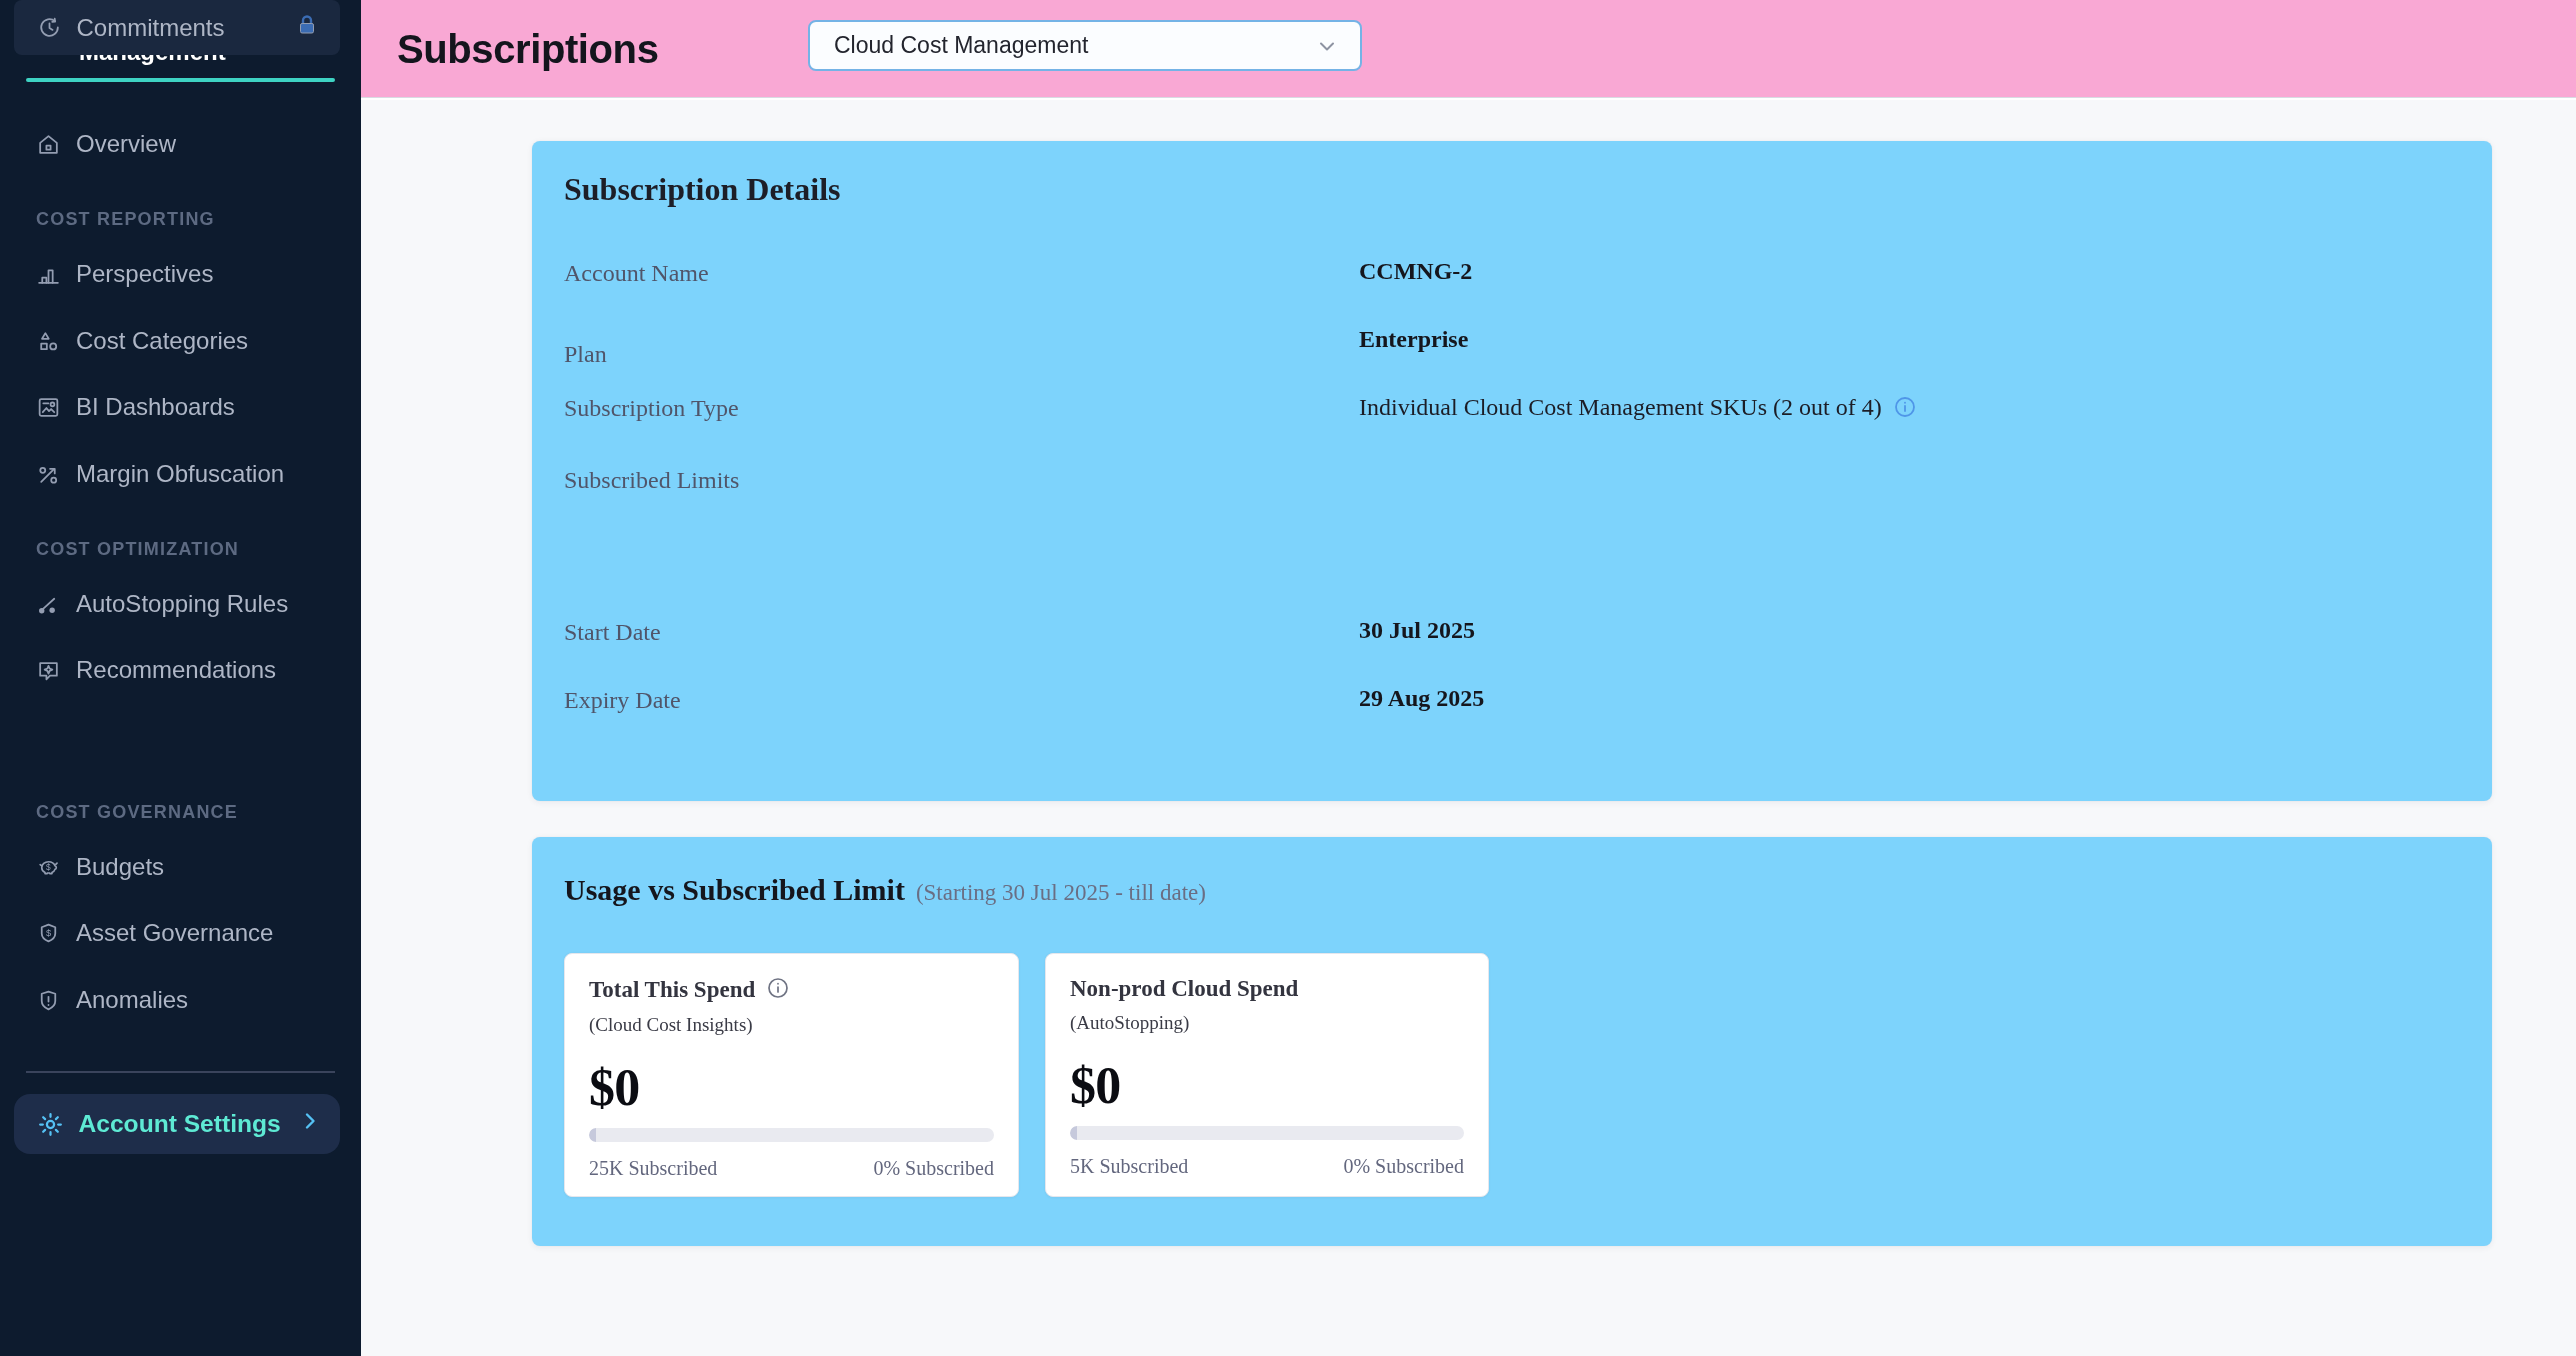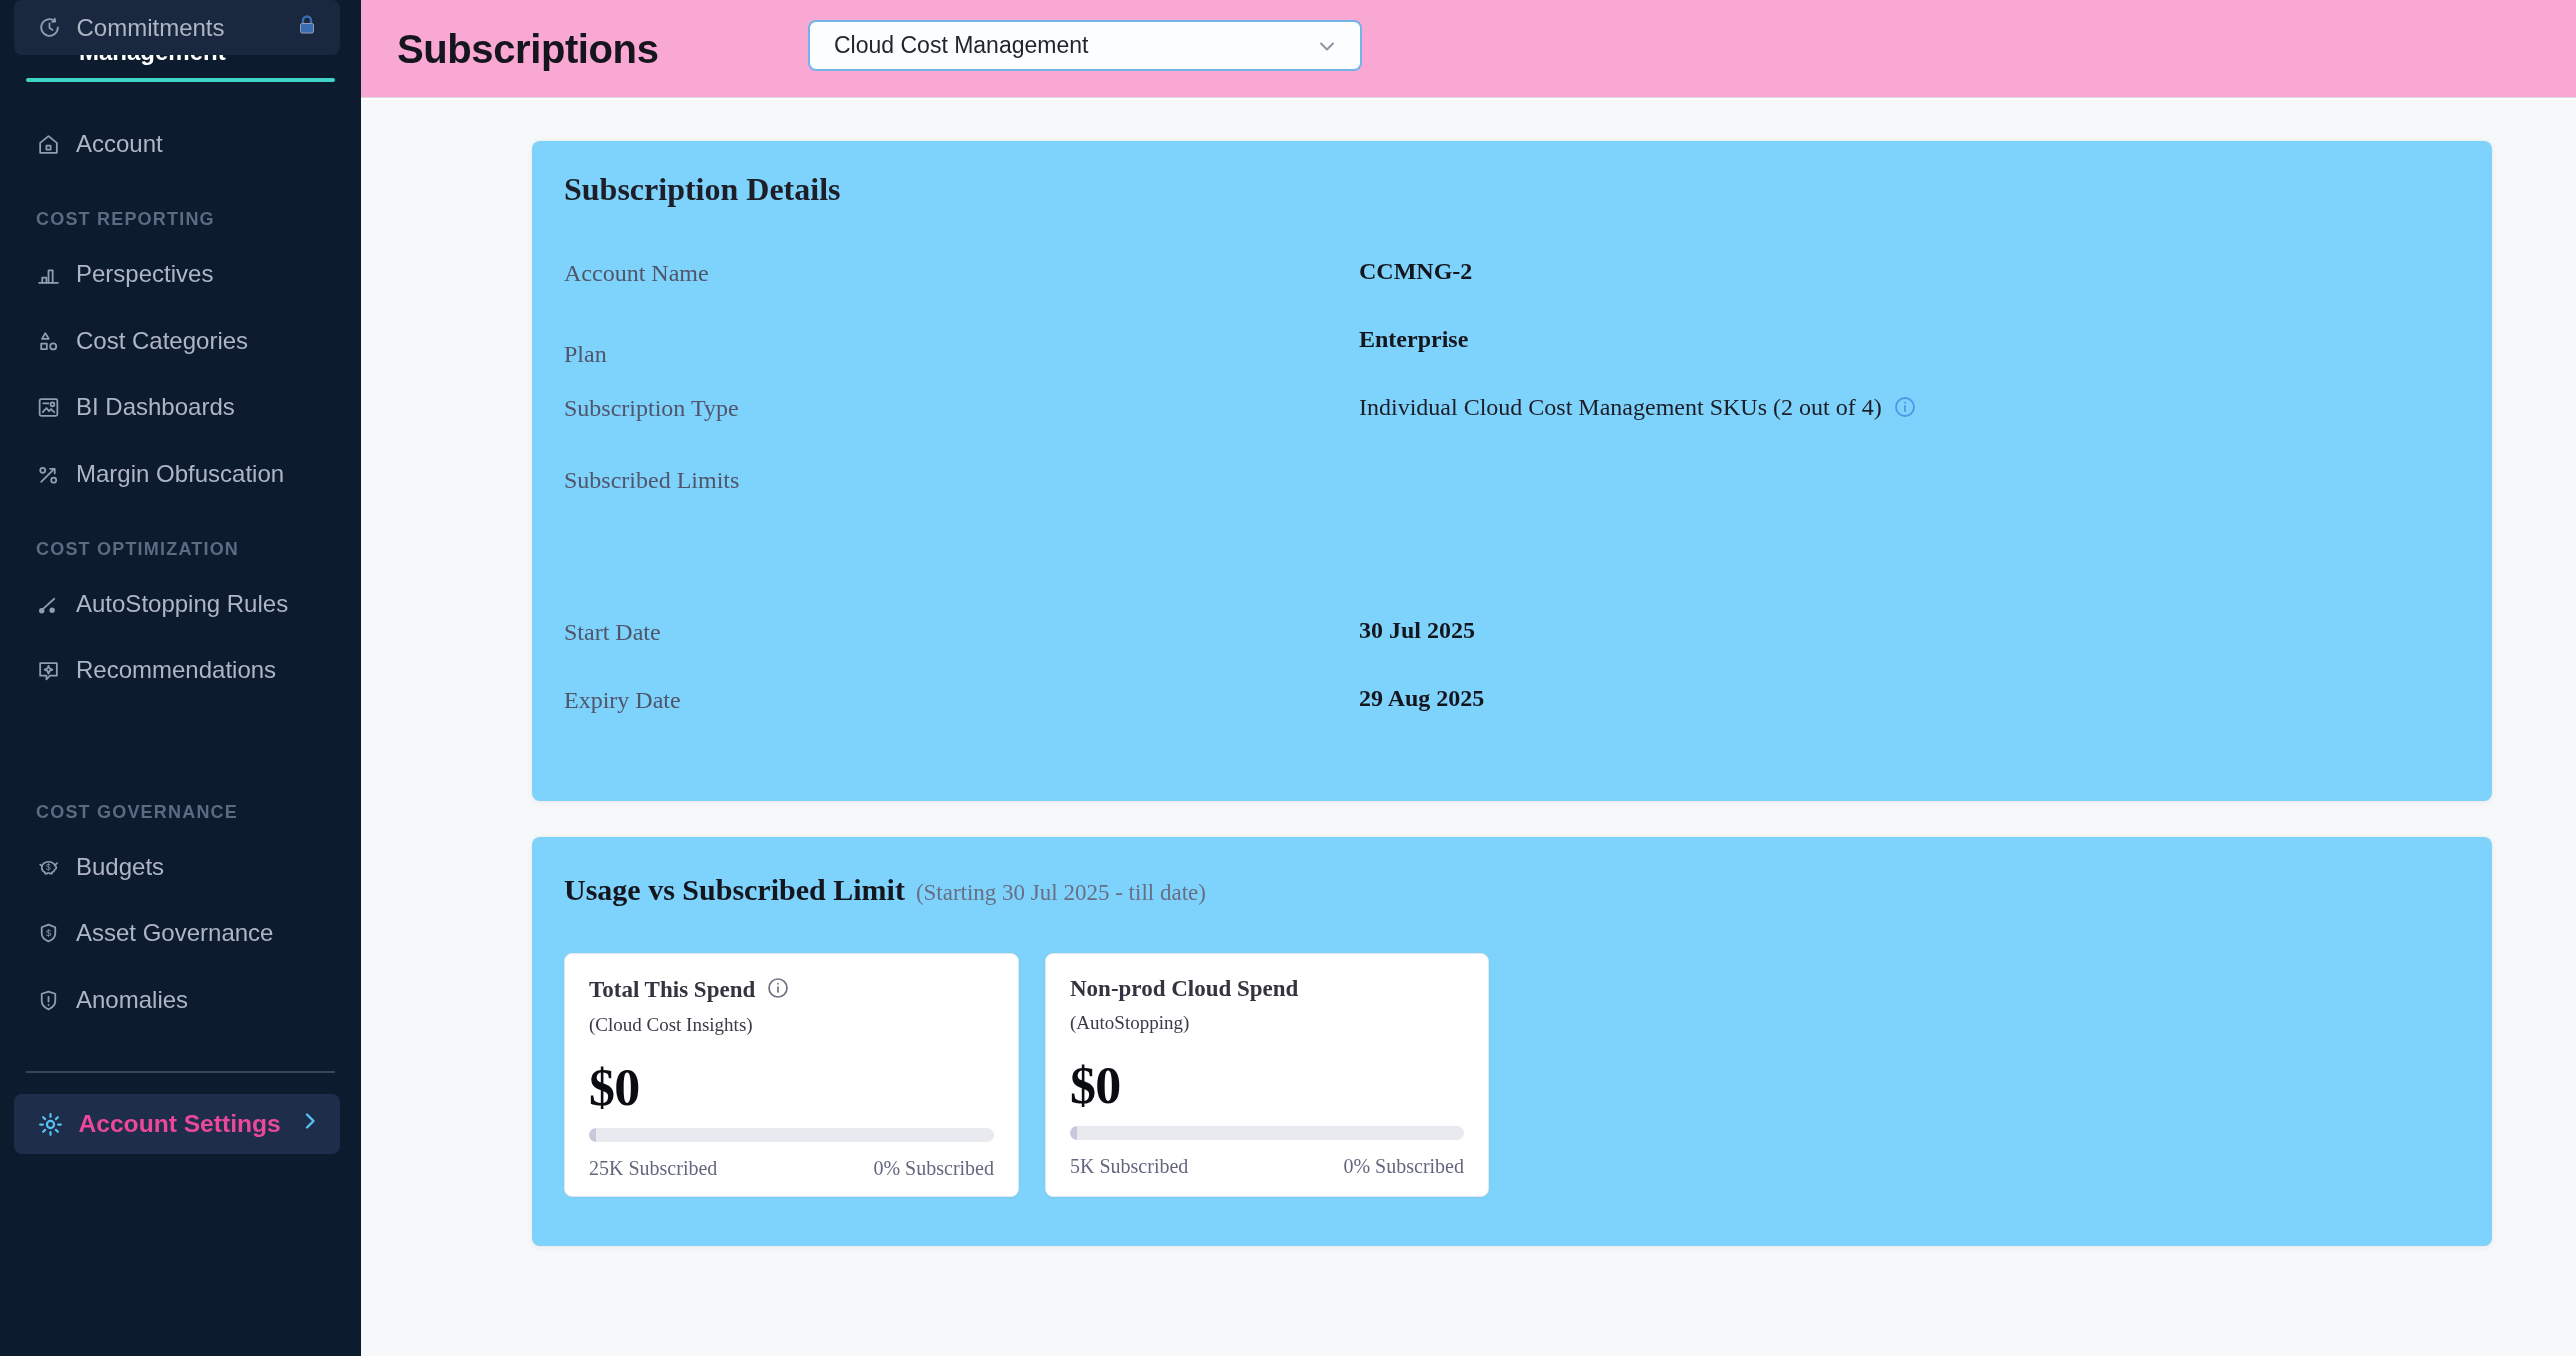--- a/index.html
+++ b/index.html
@@ -16,21 +16,21 @@
 
   .side-section { position:absolute; left:36px; color:#5d6a82; font-size:18px; letter-spacing:1.2px; font-weight:bold; }
   .side-item { position:absolute; left:0; width:361px; height:54px; display:flex; align-items:center; padding-left:36px; gap:15px; color:#aeb6c6; font-size:24px; cursor:pointer; }
   .side-item svg { flex:0 0 auto; stroke:#939db1; }
   .side-item .lbl { white-space:nowrap; }
 
   .side-item.selected { left:13.5px; width:326px; height:55px; border-radius:8px; background:#1a283f; padding-left:23px; }
   .lock-wrap { position:absolute; right:20.6px; top:50%; transform:translateY(-50%); }
 
   .side-divider { position:absolute; left:26px; top:1071px; width:309px; height:1.6px; background:#3a445c; }
-  .account-settings { position:absolute; left:13.5px; top:1094px; width:326px; height:60px; border-radius:8px; background:#1e2d4a; display:flex; align-items:center; padding-left:23px; gap:15px; color:#ec4899; font-size:24.6px; font-weight:bold; cursor:pointer; }
+  .account-settings { position:absolute; left:13.5px; top:1094px; width:326px; height:60px; border-radius:16px; background:#1e2d4a; display:flex; align-items:center; padding-left:23px; gap:15px; color:#5eead4; font-size:24.6px; font-weight:bold; cursor:pointer; }
   .account-settings svg { stroke:#55c1f4; }
   .as-chevron { position:absolute; right:17.4px; top:50%; transform:translateY(-50%); }
 
   
   .topbar { position:absolute; left:361px; top:0; width:2215px; height:98px; background:#f9a8d4; border-bottom:1.6px solid #d8dbe2; }
   .page-title { position:absolute; left:36px; top:50%; transform:translateY(-50%); font-size:40px; font-weight:bold; color:#14151d; letter-spacing:-0.4px; }
   .module-select { position:absolute; left:447px; top:20px; width:554px; height:51px; background:#fbfdff; border:2.4px solid #74b3e6; border-radius:8px; display:flex; align-items:center; padding:0 20.6px 0 24px; cursor:pointer; }
   .module-select .val { font-size:23px; color:#23252e; flex:1; }
 
   
@@ -100,21 +100,21 @@
           <circle cx="32" cy="32" r="3.6"></circle>
       </svg>
       <div class="teal-divider"></div>
     </div>
 
     <div class="side-item" style="top:117px">
       <svg width="25" height="25" viewBox="0 0 24 24" fill="none" stroke-width="1.7" stroke-linejoin="round" stroke-linecap="round">
         <path d="M4 10.5 12 4l8 6.5V20H4z"></path>
           <rect x="10" y="13" width="4" height="4"></rect>
       </svg>
-      <span class="lbl">Account</span>
+      <span class="lbl">Overview</span>
     </div>
 
     <div class="side-section" style="top:209px">COST REPORTING</div>
 
     <div class="side-item" style="top:247px">
       <svg width="25" height="25" viewBox="0 0 24 24" fill="none" stroke-width="1.7" stroke-linejoin="round" stroke-linecap="round">
         <path d="M3 20h18"></path>
           <path d="M6 20v-5h4v5"></path>
           <path d="M12 20V8h4v12"></path>
       </svg>

